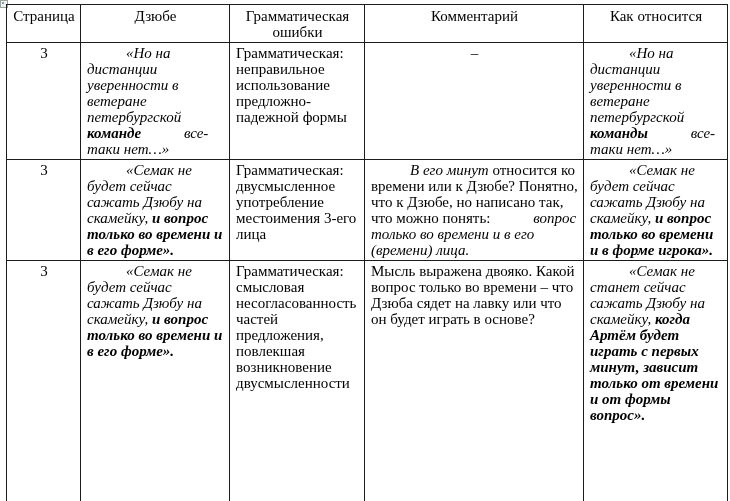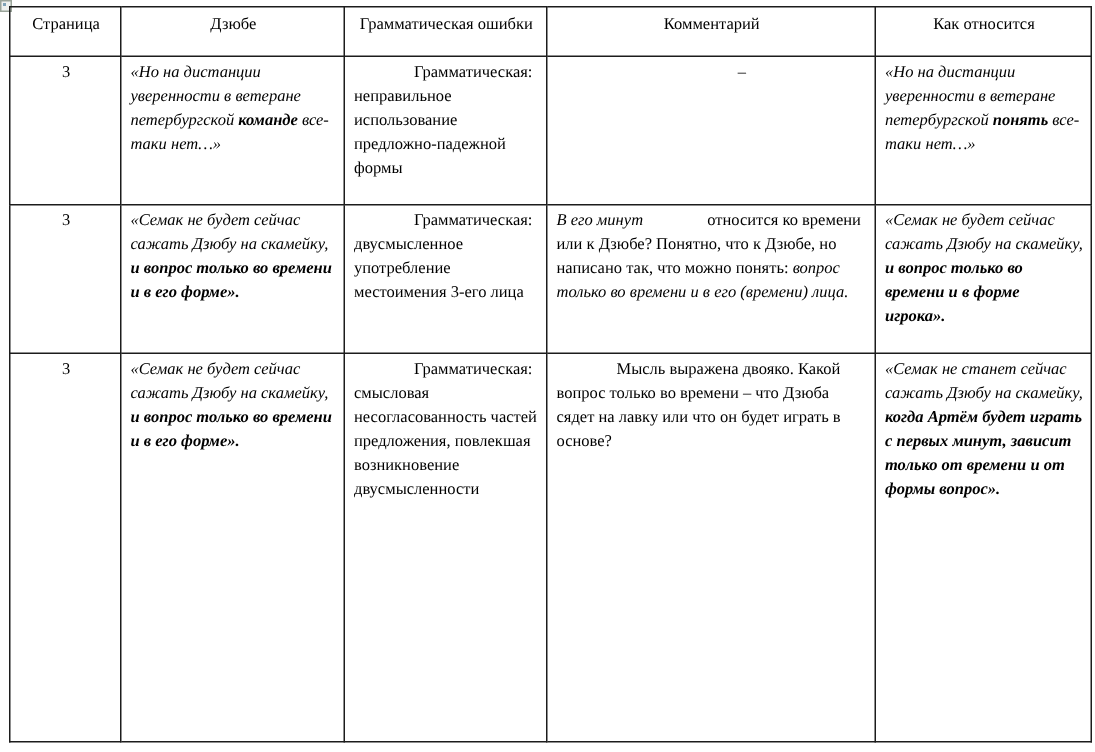--- a/index.html
+++ b/index.html
@@ -41,39 +41,39 @@
     left: 6px;
     top: 4px;
     width: 721px;
     border-collapse: collapse;
     table-layout: fixed;
   }
   table.errors-table th,
   table.errors-table td {
     border: 1px solid #1c1c1c;
     vertical-align: top;
-    font-size: 11px;
+    font-size: 15px;
     line-height: 16px;
     font-weight: normal;
     padding: 2px 5px 2px 6px;
     overflow: hidden;
     word-wrap: break-word;
   }
   table.errors-table th {
     text-align: center;
     padding-top: 3px;
   }
   tr.header-row { height: 33px; }
   tr.row-1 { height: 99px; }
   tr.row-2 { height: 99px; }
   tr.row-3 { height: 259px; }
   td.cell-page { text-align: center; }
   td.center-text { text-align: center; }
-  .st-r { font-style: normal; font-weight: normal; margin-left: 40px; }
-  .st-i { font-style: italic; font-weight: normal; }
+  .st-r { font-style: normal; font-weight: normal; }
+  .st-i { font-style: italic; font-weight: normal; margin-left: 39px; }
   .st-bi { font-style: italic; font-weight: bold; }
 </style>
 </head>
 <body>
 
 <div class="page">
 
   <span class="anchor-icon"></span>
 
   <table class="errors-table">
@@ -92,21 +92,21 @@
         <th>Комментарий</th>
         <th>Как относится</th>
       </tr>
     </thead>
     <tbody>
       <tr class="row-1">
         <td class="cell-page">3</td>
         <td><span class="st-i">«Но на дистанции уверенности в ветеране петербургской </span><span class="st-bi">команде</span><span class="st-i"> все-таки нет…»</span></td>
         <td><span class="st-r">Грамматическая: неправильное использование предложно-падежной формы</span></td>
         <td class="center-text"><span class="st-r">–</span></td>
-        <td><span class="st-i">«Но на дистанции уверенности в ветеране петербургской </span><span class="st-bi">понять</span><span class="st-i"> все-таки нет…»</span></td>
+        <td><span class="st-i">«Но на дистанции уверенности в ветеране петербургской </span><span class="st-bi">команды</span><span class="st-i"> все-таки нет…»</span></td>
       </tr>
       <tr class="row-2">
         <td class="cell-page">3</td>
         <td><span class="st-i">«Семак не будет сейчас сажать Дзюбу на скамейку, </span><span class="st-bi">и вопрос только во времени и в его форме».</span></td>
         <td><span class="st-r">Грамматическая: двусмысленное употребление местоимения 3-его лица</span></td>
         <td><span class="st-i">В его минут</span><span class="st-r"> относится ко времени или к Дзюбе? Понятно, что к Дзюбе, но написано так, что можно понять: </span><span class="st-i">вопрос только во времени и в его (времени) лица.</span></td>
         <td><span class="st-i">«Семак не будет сейчас сажать Дзюбу на скамейку, </span><span class="st-bi">и вопрос только во времени и в форме игрока».</span></td>
       </tr>
       <tr class="row-3">
         <td class="cell-page">3</td>

